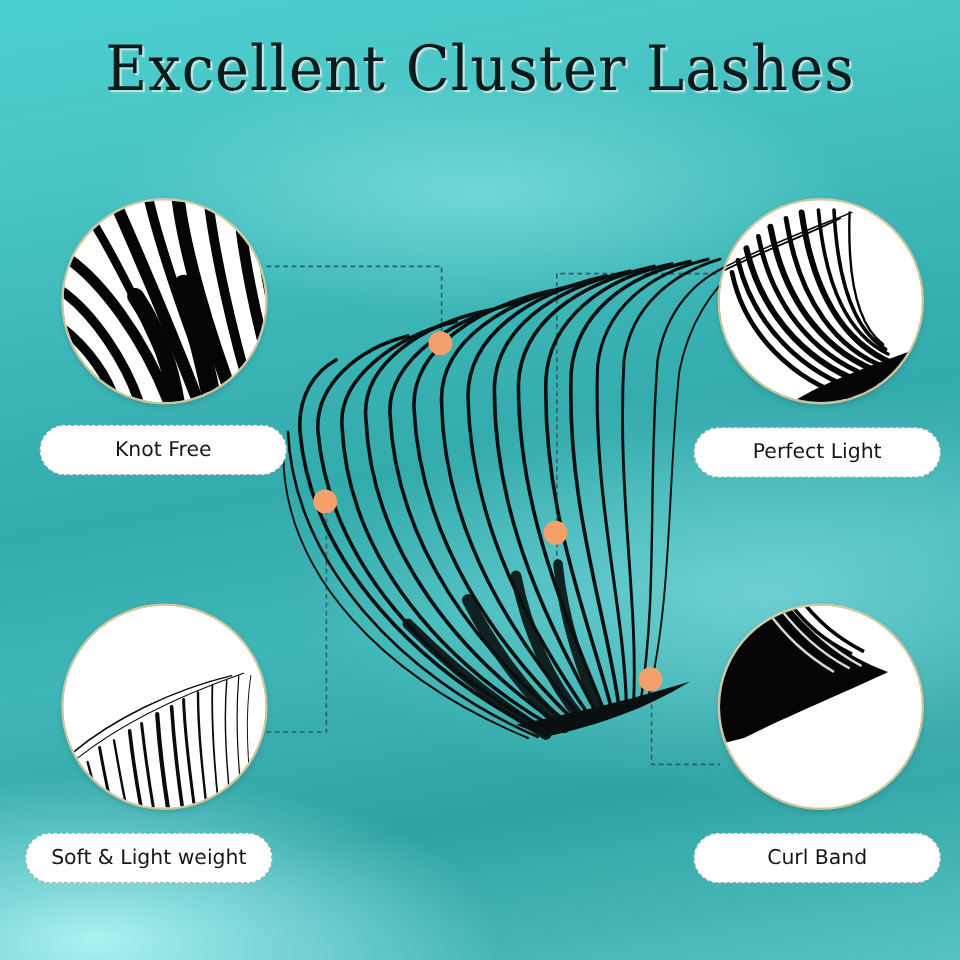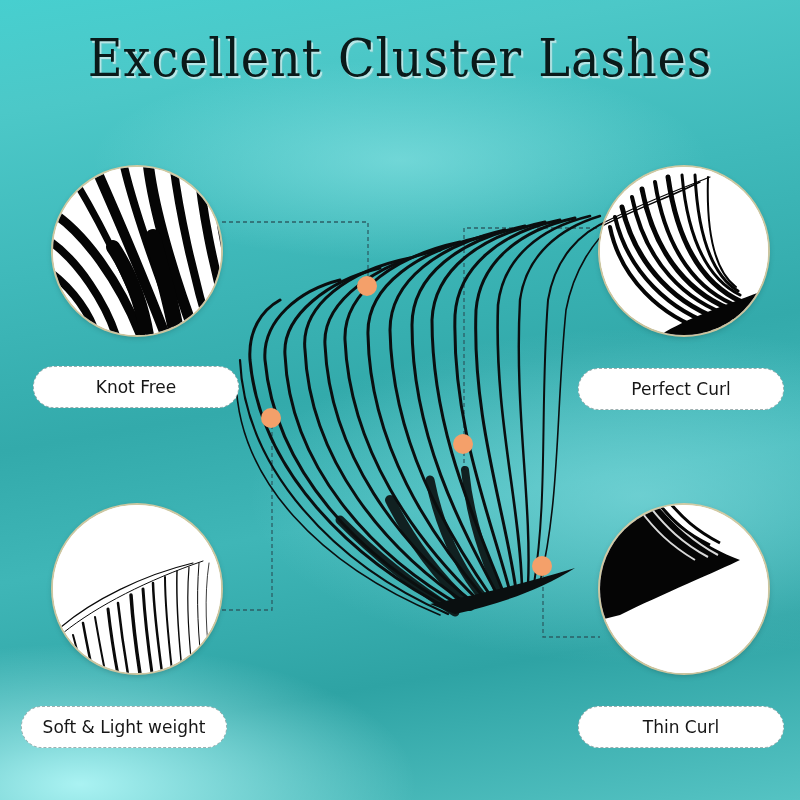--- a/index.html
+++ b/index.html
@@ -24,21 +24,21 @@
   .circle {
     position: absolute; width: 168px; height: 168px; border-radius: 50%;
     background: #ffffff; overflow: hidden;
     box-shadow: 0 0 0 2px rgba(230,205,160,0.85), 0 2px 6px rgba(0,0,0,0.25);
   }
   .circle svg { width: 100%; height: 100%; display: block; }
   .label {
     position: absolute; height: 42px; border-radius: 21px; background: #ffffff;
     border: 1.5px dashed #9fb0b0;
     display: flex; align-items: center; justify-content: center;
-    font-size: 17px; color: #161616; margin-top: 12px;
+    font-size: 17px; color: #161616;
   }
   .svg-layer { position: absolute; left: 0; top: 0; width: 800px; height: 800px; pointer-events: none; }
 </style>
 </head>
 <body>
 
 <div class="title">Excellent Cluster Lashes</div>
 
 <svg class="svg-layer" viewBox="0 0 800 800">
   <g fill="none" stroke="#2c5f66" stroke-width="1.3" stroke-dasharray="4,3">
@@ -117,21 +117,21 @@
       <path d="M82,8 C88,75 108,112 140,128" stroke-width="3"></path>
       <path d="M95,8 C98,70 112,108 138,124" stroke-width="3"></path>
       <path d="M108,10 C106,70 116,105 136,120" stroke-width="2"></path>
       <path d="M0,60 C40,40 70,30 100,15" stroke-width="1.5"></path>
       <path d="M5,55 C45,35 80,22 110,10" stroke-width="1.2"></path>
     </g>
     <path d="M60,168 C90,150 120,140 160,125 L168,168 Z" fill="#050505"></path>
   </svg>
 </div>
 <div class="label" style="left:578px; top:356px; width:206px;">
-  <span>Perfect Curl</span>
+  <span>Perfect Light</span>
 </div>
 
 <div class="circle" style="left:53px; top:505px;">
   <svg viewBox="0 0 168 168">
     <rect width="168" height="168" fill="#ffffff"></rect>
     <g stroke="#0a0a0a" fill="none" stroke-linecap="round">
       <path d="M8,122 C40,95 90,70 140,58" stroke-width="1.2"></path>
       <path d="M10,128 C45,100 95,75 150,56" stroke-width="1"></path>
       <path d="M20,130 C24,145 28,160 32,175" stroke-width="2"></path>
       <path d="M30,118 C34,140 38,160 42,175" stroke-width="2.5"></path>
@@ -162,14 +162,14 @@
       <path d="M50,2 C66,22 82,38 108,52"></path>
       <path d="M60,2 C76,20 92,36 118,50"></path>
     </g>
     <g stroke="#050505" stroke-width="3" fill="none">
       <path d="M60,0 C72,15 85,28 110,40"></path>
       <path d="M70,-2 C82,12 95,25 120,38"></path>
     </g>
   </svg>
 </div>
 <div class="label" style="left:578px; top:694px; width:206px;">
-  <span>Thin Curl</span>
+  <span>Curl Band</span>
 </div>
 
 </body></html>

